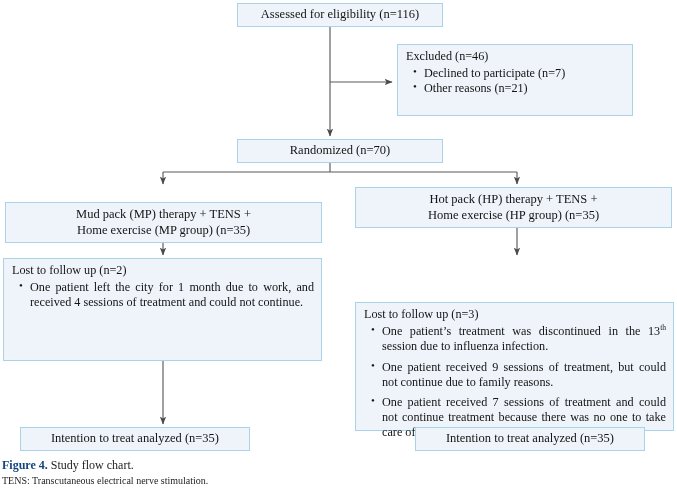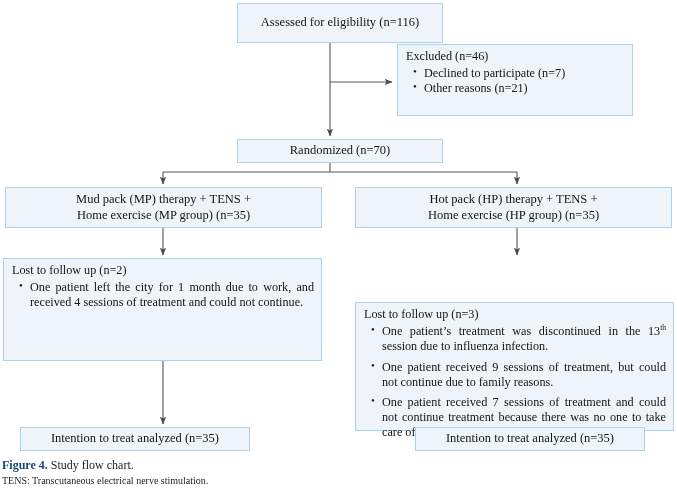--- a/index.html
+++ b/index.html
@@ -48,24 +48,24 @@
     position:absolute;
     left:-11px;
     top:-1px;
     font-size:11px;
   }
   ul.bul.spaced li{margin-bottom:6px;}
   ul.bul.spaced li:last-child{margin-bottom:0;}
   sup{font-size:0.62em;vertical-align:super;line-height:0;}
 
   
-  #n-assessed{left:237px;top:3px;width:206px;height:40px;font-size:12.5px;}
+  #n-assessed{left:237px;top:3px;width:206px;height:24px;font-size:12.5px;}
   #n-excluded{left:397px;top:44px;width:236px;height:72px;font-size:12.2px;}
   #n-random{left:237px;top:139px;width:206px;height:24px;font-size:12.5px;}
-  #n-mp{left:5px;top:187px;width:317px;height:41px;font-size:12.5px;}
+  #n-mp{left:5px;top:202px;width:317px;height:41px;font-size:12.5px;}
   #n-hp{left:355px;top:187px;width:317px;height:41px;font-size:12.5px;}
   #n-lostmp{left:3px;top:258px;width:319px;height:103px;font-size:12.2px;}
   #n-losthp{left:355px;top:258px;width:319px;height:129px;font-size:12.2px;margin-top:44px;}
   #n-ittmp{left:22px;top:427px;width:281px;height:24px;font-size:12.5px;}
   #n-itthp{left:423px;top:427px;width:281px;height:24px;font-size:12.5px;}
   #n-itthp{left:415px;top:427px;width:230px;height:24px;}
   #n-ittmp{left:20px;top:427px;width:230px;height:24px;}
 
   .caption{
     position:absolute;

